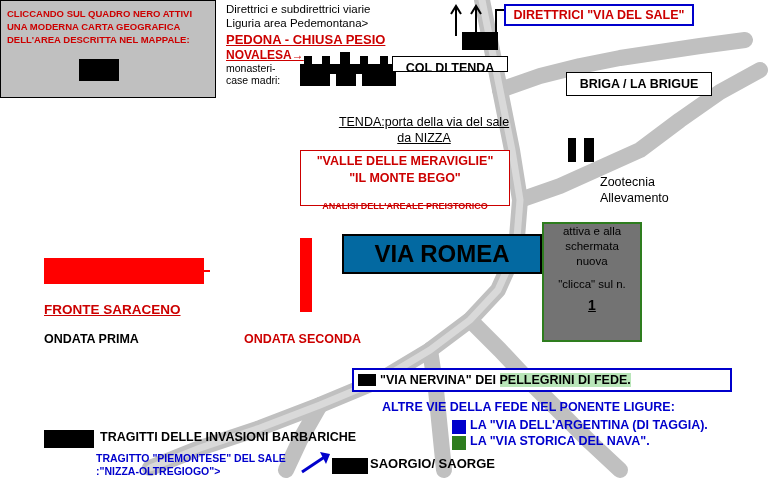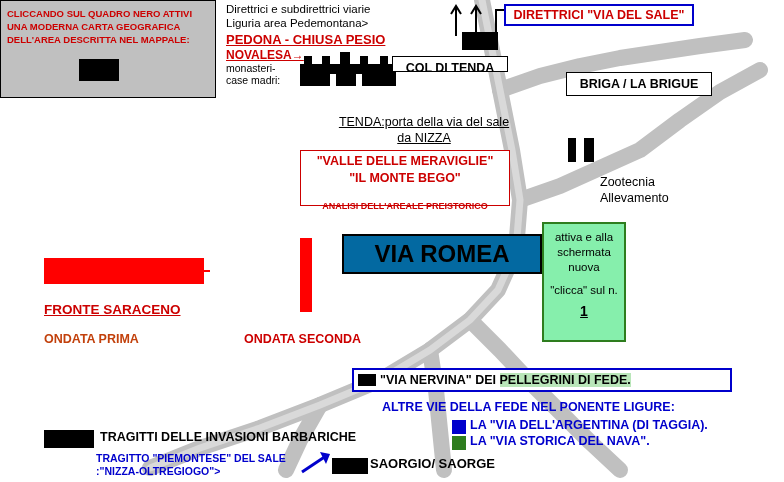--- a/index.html
+++ b/index.html
@@ -88,33 +88,33 @@
   #viaRomea{
     left:342px;top:234px;width:200px;height:40px;
     border:2px solid #000;background:#0369a1;box-sizing:border-box;
   }
   #viaRomea span{
     display:block;text-align:center;line-height:36px;font-size:24px;font-weight:bold;
   }
 
   
   #attivaBox{
-    left:542px;top:222px;width:84px;height:120px;
-    border:2px solid #2e7d1e;background:#86efac;box-sizing:border-box;
-    text-align:center;font-size:11.5px;line-height:15px;padding-top:6px;
+    left:542px;top:222px;width:100px;height:120px;
+    border:2px solid #2e7d1e;background:#737373;box-sizing:border-box;
+    text-align:center;font-size:11.5px;line-height:15px;
   }
   #attivaBox .num{font-weight:bold;text-decoration:underline;font-size:14px;margin-top:6px;}
 
   
   #redBar1{left:44px;top:258px;width:160px;height:26px;background:#ff0000;}
   #redLine1{left:44px;top:270px;width:166px;height:2px;background:#ff0000;}
   #redBar2{left:300px;top:238px;width:12px;height:74px;background:#ff0000;}
 
   #fronteSaraceno{left:44px;top:302px;font-size:13.5px;font-weight:bold;color:#cc0000;}
-  #ondataPrima{left:44px;top:332px;font-size:12.5px;font-weight:bold;color:#c2410c;}
+  #ondataPrima{left:44px;top:332px;font-size:12.5px;font-weight:bold;color:#000000;}
   #ondataSeconda{left:244px;top:332px;font-size:12.5px;font-weight:bold;color:#cc0000;}
 
   
   #nervinaBox{
     left:352px;top:368px;width:380px;height:24px;
     border:2px solid #0000cc;background:#fff;box-sizing:border-box;
     line-height:20px;font-size:12.5px;font-weight:bold;
   }
   #nervinaBlk{position:absolute;left:4px;top:4px;width:18px;height:12px;background:#000;}
   #nervinaBox .t{position:absolute;left:26px;top:0;}

